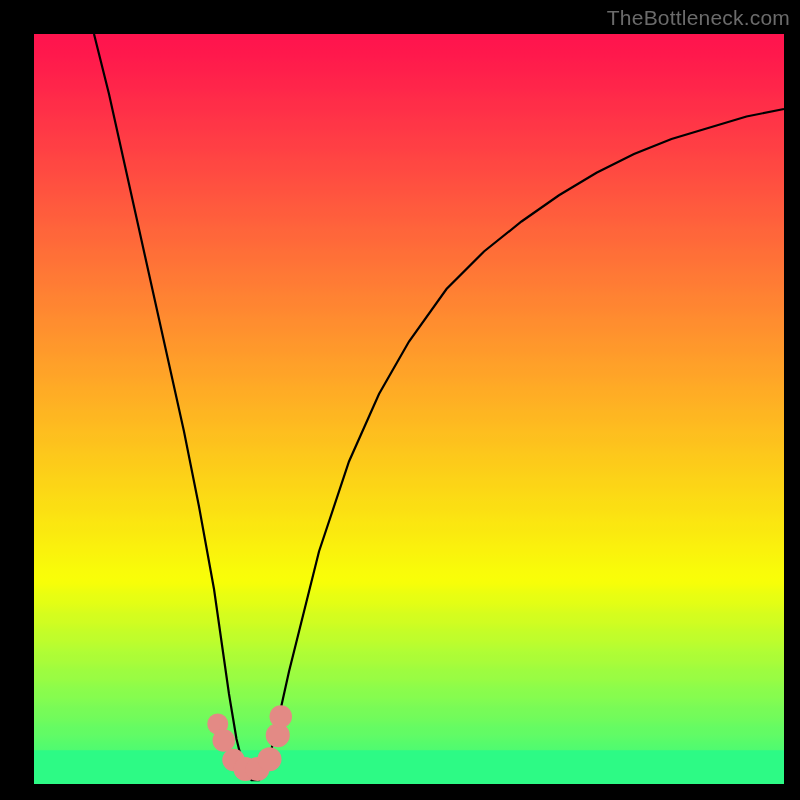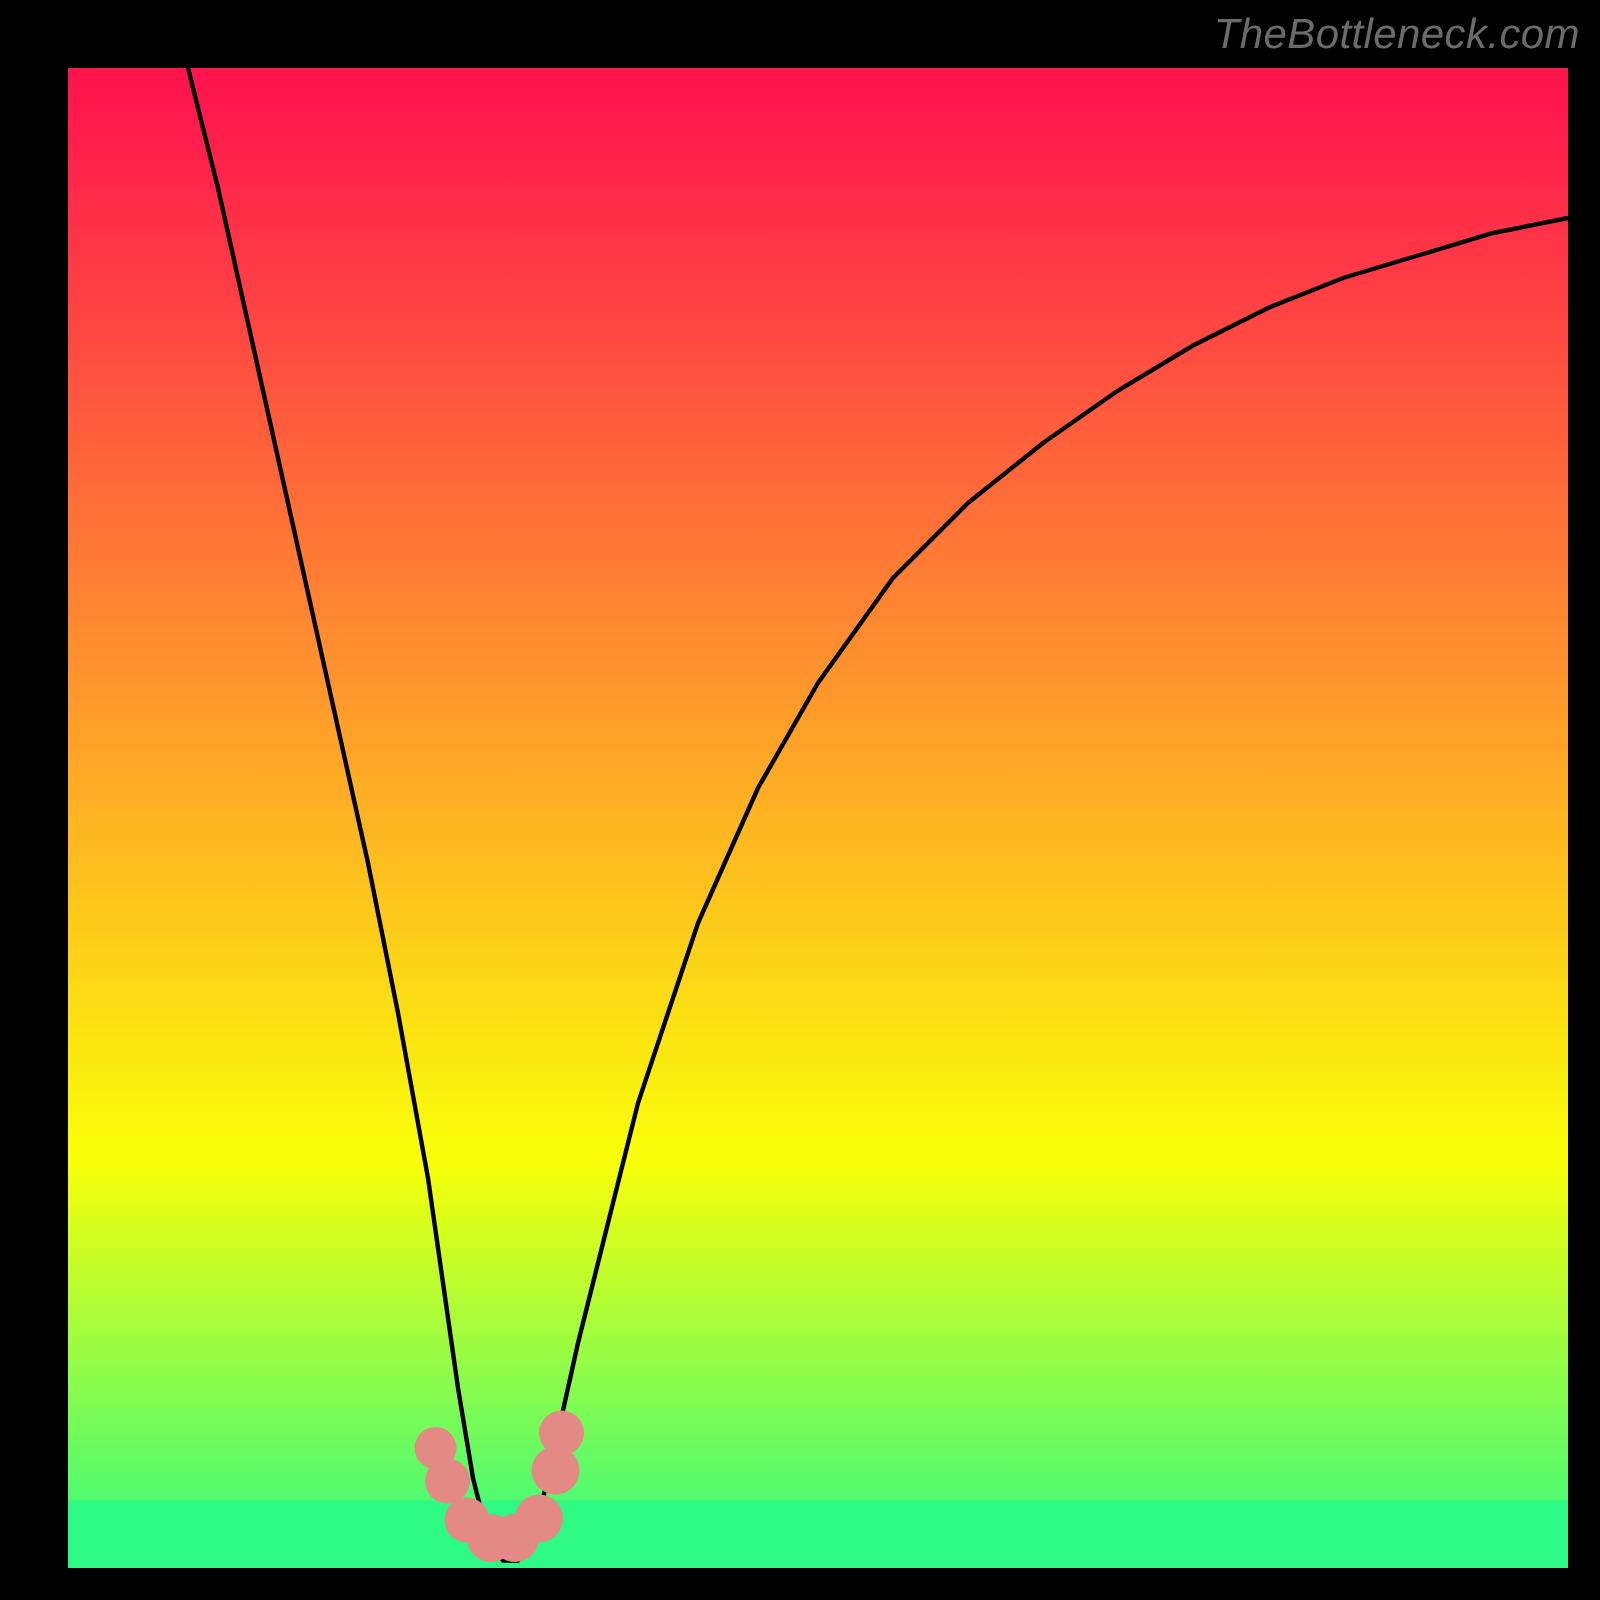--- a/index.html
+++ b/index.html
@@ -11,21 +11,20 @@
     overflow: hidden;
     font-family: Arial, Helvetica, sans-serif;
   }
   .frame {
     position: absolute;
     left: 0;
     top: 0;
     width: 800px;
     height: 800px;
     background: #000;
-    font-style: italic;
   }
   .plot {
     position: absolute;
     left: 34px;
     top: 34px;
     width: 750px;
     height: 750px;
     
   }
   .watermark {

